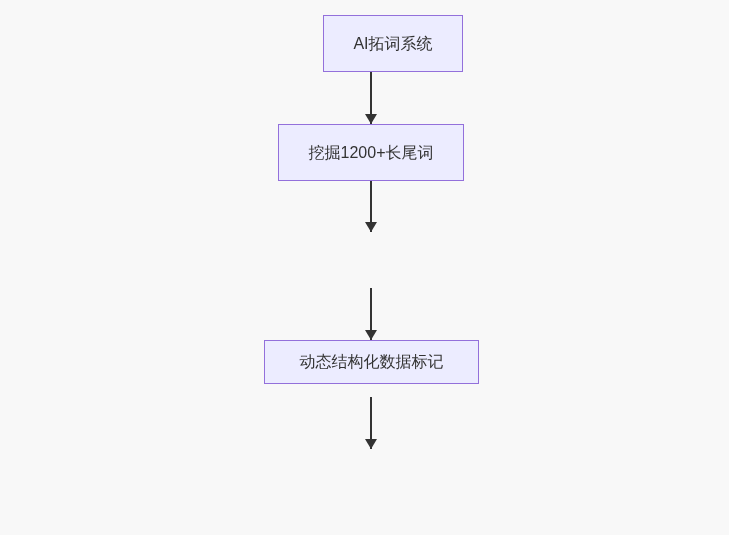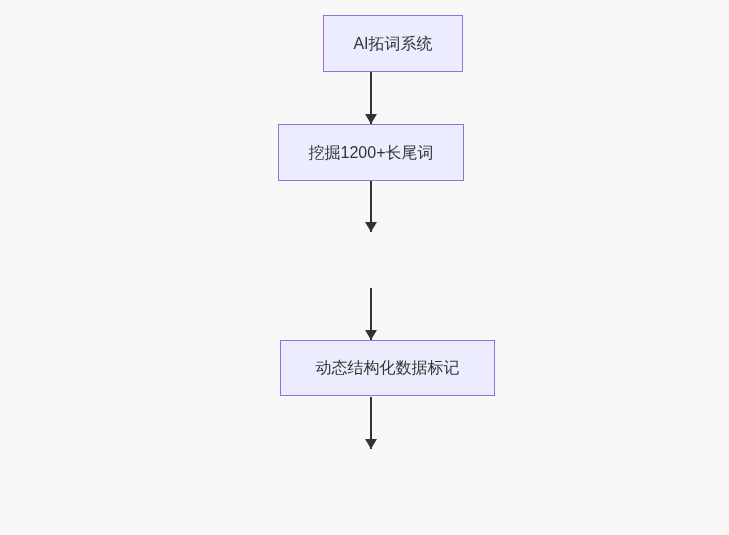--- a/index.html
+++ b/index.html
@@ -22,21 +22,21 @@
     justify-content: center;
     color: #333333;
     font-size: 16px;
     line-height: 1.2;
     text-align: center;
     white-space: nowrap;
   }
   .n1 { left: 307px; top: 15px;  width: 140px; height: 57px; margin-left: 16px; }
   .n2 { left: 278px; top: 124px; width: 186px; height: 57px; }
   .n3 { left: 261px; top: 232px; width: 221px; height: 56px; }
-  .n4 { left: 264px; top: 340px; width: 215px; height: 56px; margin-left: 16px; }
+  .n4 { left: 264px; top: 340px; width: 215px; height: 44px; }
   .n5 { left: 255px; top: 449px; width: 232px; height: 56px; }
 
   .edge {
     position: absolute;
     left: 370px;
     width: 2px;
     background: #333333;
   }
   .e1 { top: 72px;  height: 52px; }
   .e2 { top: 181px; height: 51px; }

